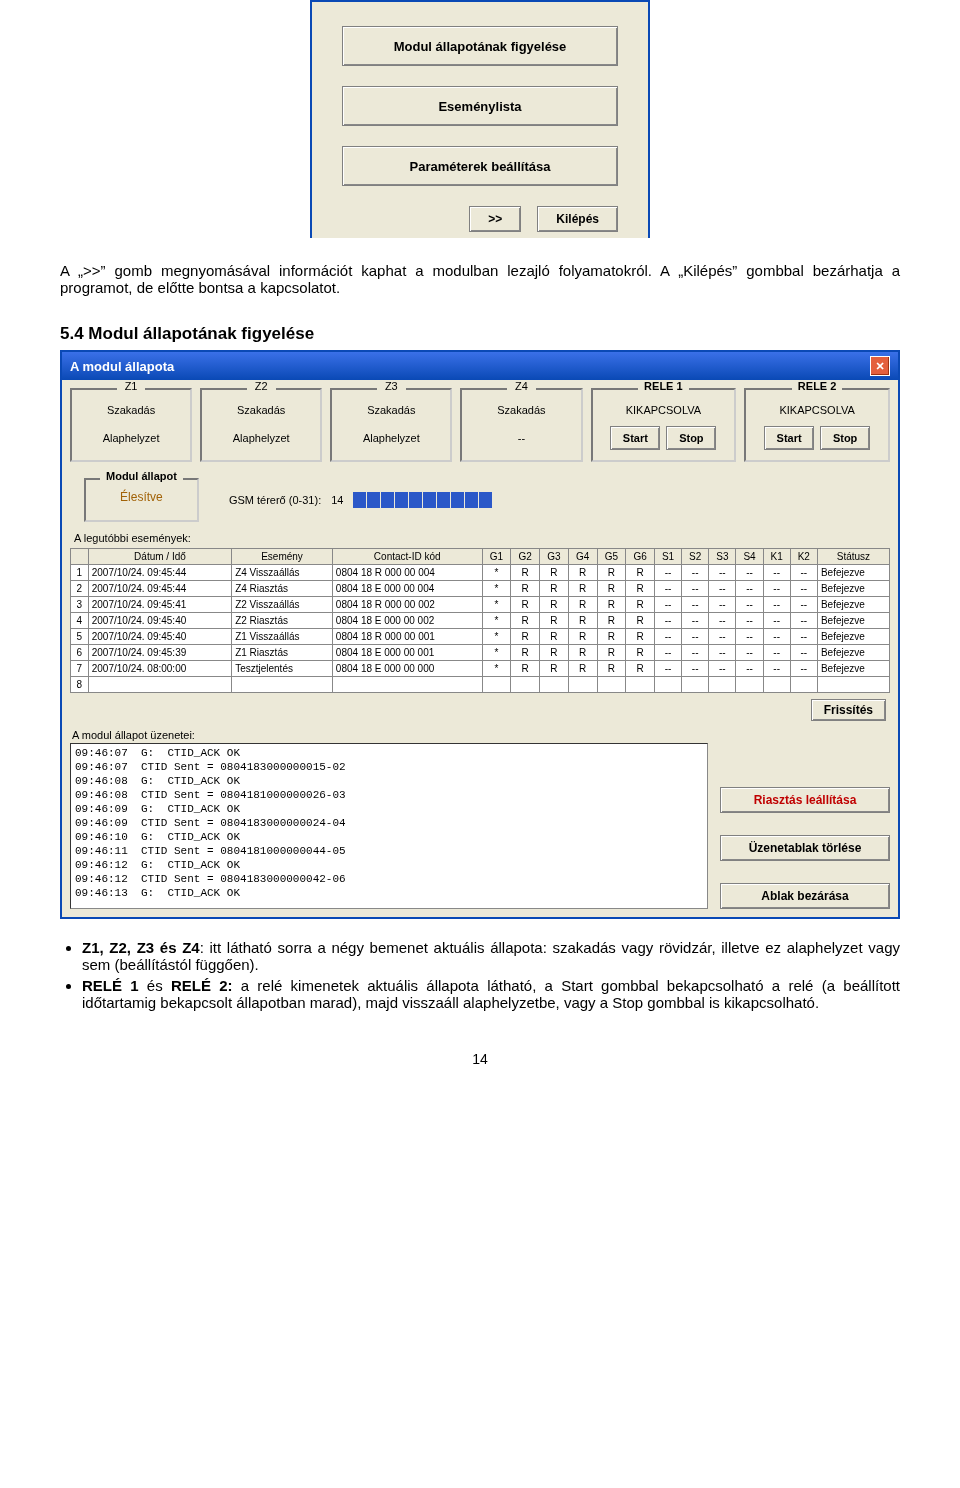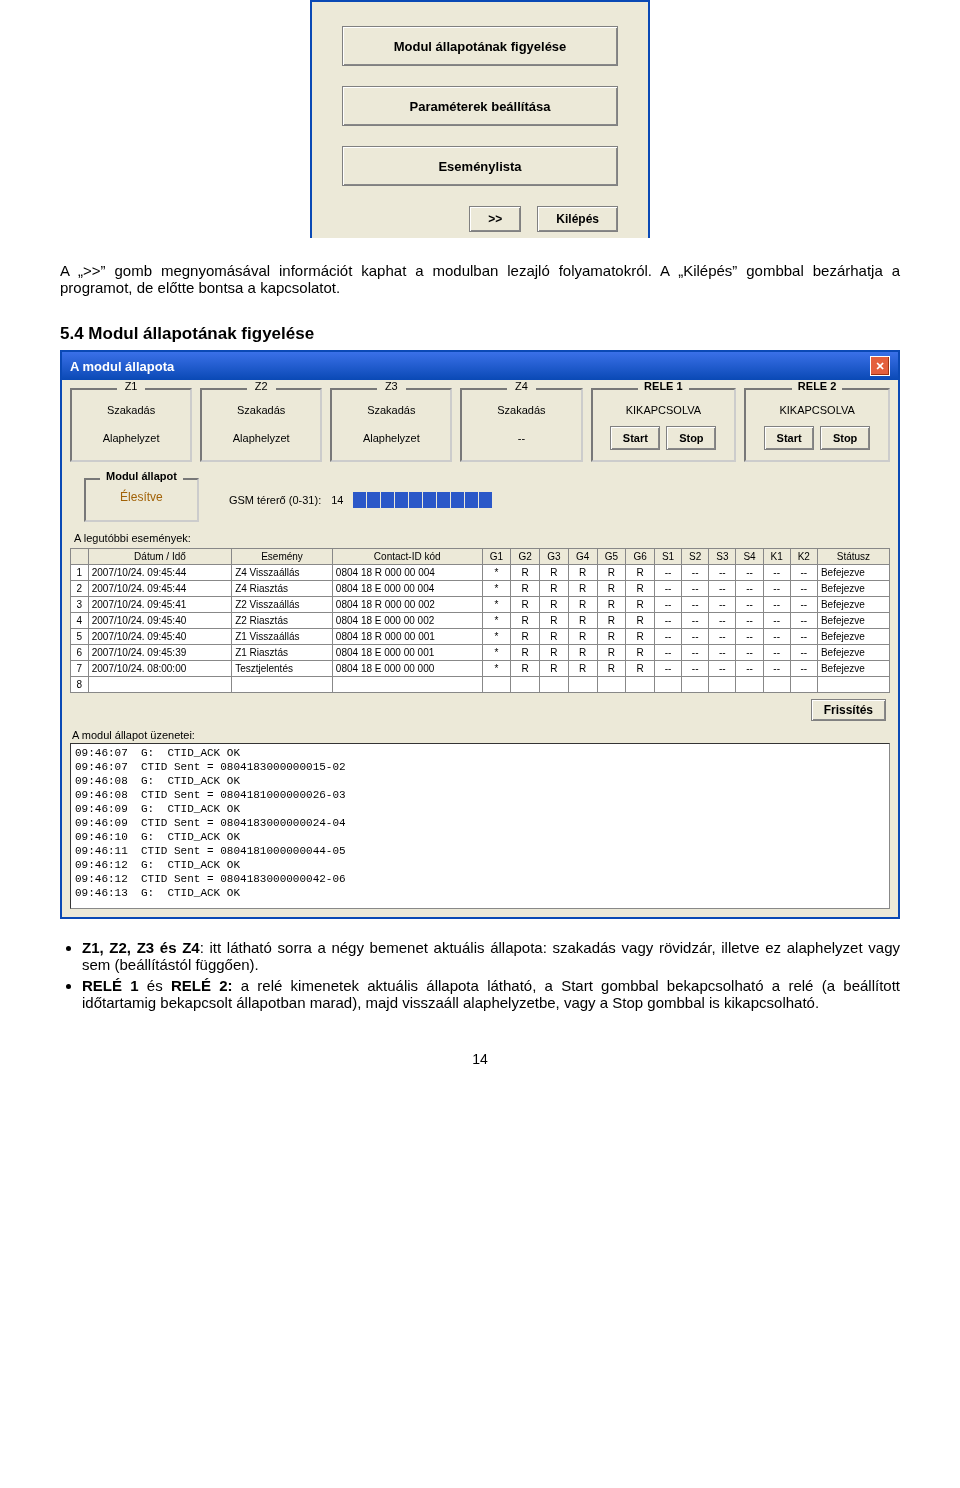--- a/index.html
+++ b/index.html
@@ -295,22 +295,22 @@
     font-size: 14px;
   }
 </style>
 </head>
 <body>
 
 <div class="page">
 
   <div class="menu-panel">
     <button class="menu-btn">Modul állapotának figyelése</button>
+    <button class="menu-btn">Eseménylista</button>
     <button class="menu-btn">Paraméterek beállítása</button>
-    <button class="menu-btn">Eseménylista</button>
     <div class="bottom-row">
       <button class="small-btn">&gt;&gt;</button>
       <button class="small-btn">Kilépés</button>
     </div>
   </div>
 
   <p class="para">A „&gt;&gt;” gomb megnyomásával információt kaphat a modulban lezajló folyamatokról. A „Kilépés” gombbal bezárhatja a programot, de előtte bontsa a kapcsolatot.</p>
   <p class="heading">5.4  Modul állapotának figyelése</p>
 
   <div class="statwin">
@@ -574,20 +574,25 @@
 09:46:08  G:  CTID_ACK OK
 09:46:08  CTID Sent = 0804181000000026-03
 09:46:09  G:  CTID_ACK OK
 09:46:09  CTID Sent = 0804183000000024-04
 09:46:10  G:  CTID_ACK OK
 09:46:11  CTID Sent = 0804181000000044-05
 09:46:12  G:  CTID_ACK OK
 09:46:12  CTID Sent = 0804183000000042-06
 09:46:13  G:  CTID_ACK OK</div>
         </div>
+        <div class="side-btns">
+          <button class="side-btn red">Riasztás leállítása</button>
+          <button class="side-btn">Üzenetablak törlése</button>
+          <button class="side-btn">Ablak bezárása</button>
+        </div>
       </div>
 
     </div>
   </div>
 
   <ul class="bullets">
     <li>
       <b>Z1, Z2, Z3 és Z4</b><span>: itt látható sorra a négy bemenet aktuális állapota: szakadás vagy rövidzár, illetve ez alaphelyzet vagy sem (beállítástól függően).</span>
     </li>
     <li>

